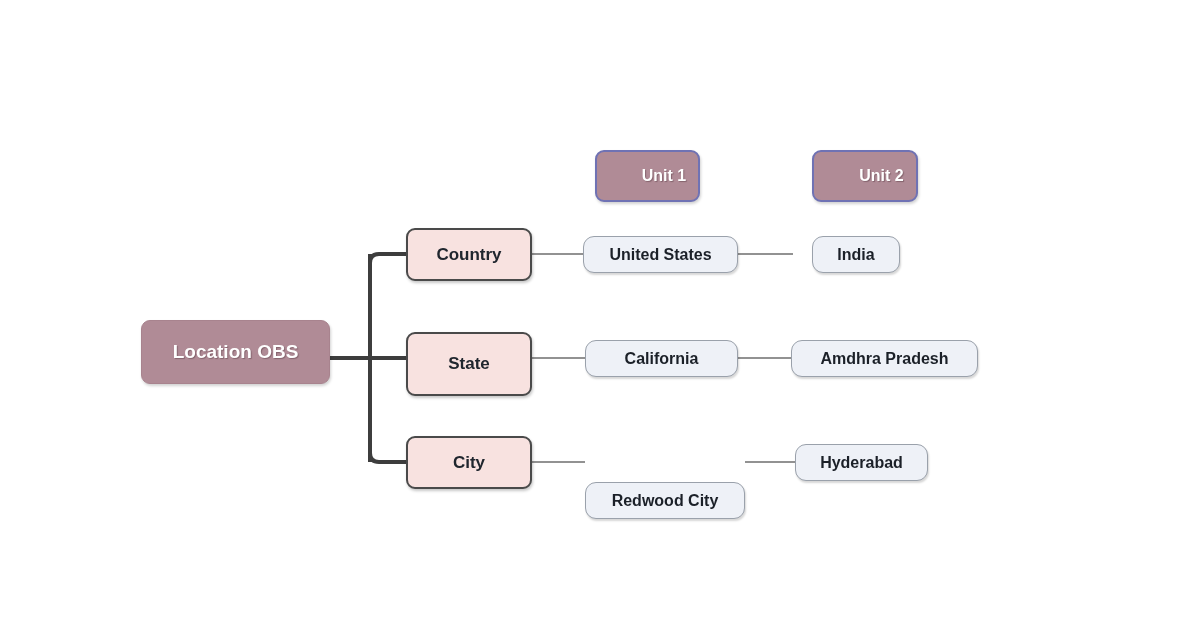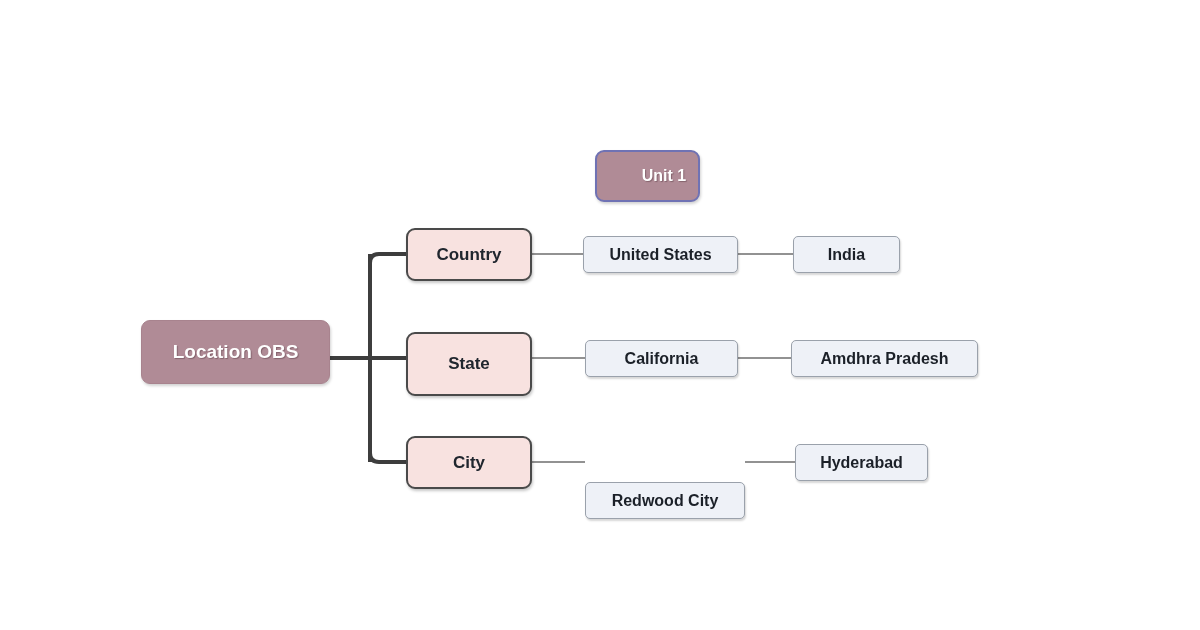--- a/index.html
+++ b/index.html
@@ -62,21 +62,21 @@
     border-radius: 9px;
     color: #20262e;
     font-size: 17px;
     font-weight: bold;
     box-shadow: 1px 2px 3px rgba(0,0,0,0.22);
   }
   
   .node-value {
     background: #eef1f7;
     border: 1px solid #9aa1ab;
-    border-radius: 5px;
+    border-radius: 11px;
     color: #1b2028;
     font-size: 16px;
     font-weight: bold;
     box-shadow: 1px 2px 2px rgba(0,0,0,0.16);
   }
 </style>
 </head>
 <body>
 
 <div id="canvas">
@@ -103,28 +103,31 @@
     <path d="M 745 462 L 795 462" stroke="#6e6e6e" stroke-width="1.6" fill="none"></path>
   </svg>
 
   <div class="node node-root" id="root-node" style="left: 141px; top: 320px; width: 189px; height: 64px;">
     <span>Location OBS</span>
   </div>
 
   <div class="node node-unit" id="unit-0" style="left: 595px; top: 150px; width: 105px; height: 52px;">
     <span>Unit 1</span>
   </div>
+  <div class="node node-unit" id="unit-1" style="left: 812px; top: 150px; width: 106px; height: 52px;">
+    <span>Unit 2</span>
+  </div>
 
   <div class="node node-category" id="cat-0" style="left: 406px; top: 228px; width: 126px; height: 53px;">
     <span>Country</span>
   </div>
   <div class="node node-value" id="val-0-0" style="left: 583px; top: 236px; width: 155px; height: 37px;">
     <span>United States</span>
   </div>
-  <div class="node node-value" id="val-0-1" style="left: 793px; top: 236px; width: 107px; height: 37px;">
+  <div class="node node-value" id="val-0-1" style="left: 812px; top: 236px; width: 88px; height: 37px;">
     <span>India</span>
   </div>
 
   <div class="node node-category" id="cat-1" style="left: 406px; top: 332px; width: 126px; height: 64px;">
     <span>State</span>
   </div>
   <div class="node node-value" id="val-1-0" style="left: 585px; top: 340px; width: 153px; height: 37px;">
     <span>California</span>
   </div>
   <div class="node node-value" id="val-1-1" style="left: 791px; top: 340px; width: 187px; height: 37px; text-align: center;">

